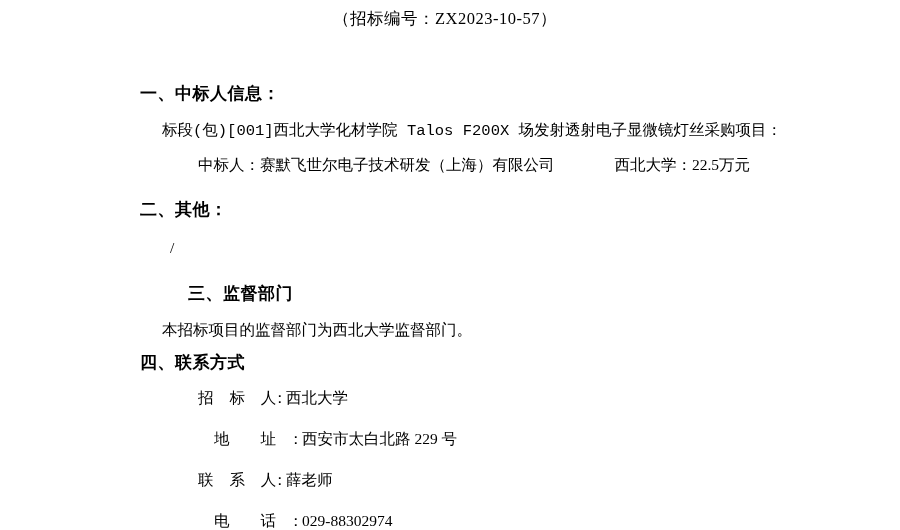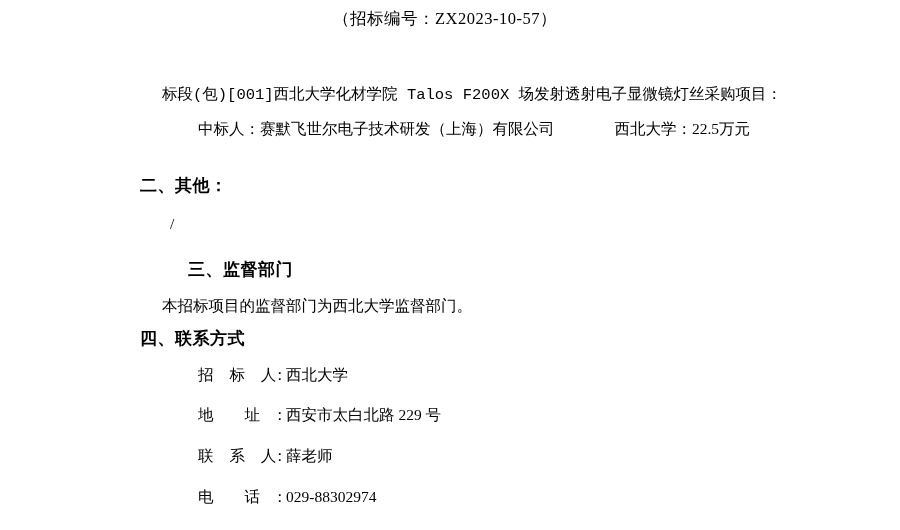--- a/index.html
+++ b/index.html
@@ -29,21 +29,21 @@
     margin-bottom: 52px;
     white-space: nowrap;
   }
   .section-heading {
     font-weight: bold;
     font-size: 17px;
     letter-spacing: 0.5px;
     margin: 0 0 12px 0;
     line-height: 1.4;
   }
-  .sec-2 { margin-top: 32px; }
+  .sec-2 { margin-top: 20px; }
   .sec-3 { margin-top: 20px; margin-left: 48px; }
   .sec-4 { }
 
   .body-line {
     font-size: 15.5px;
     line-height: 1.75;
     margin: 0 0 6px 0;
     white-space: nowrap;
   }
   .indent-1 { padding-left: 22px; font-family: Liberation Mono, monospace; }
@@ -74,35 +74,36 @@
     padding-left: 58px;
     margin-bottom: 16px;
     white-space: nowrap;
   }
   .contact-label {
     display: inline-block;
     width: 74px;
     letter-spacing: 6px;
     font-family: Liberation Serif, serif;
   }
-  .contact-label.tight { letter-spacing: 0px; }
+  .contact-label.tight { letter-spacing: 0px; margin-left: 16px; }
   .contact-colon {
     display: inline-block;
     width: 14px;
   }
   .contact-value { }
   .ascii { font-family: "Liberation Serif", "DejaVu Serif", serif; }
 </style>
 </head>
 <body>
 
 <div class="page">
 
   <div class="bid-number">（招标编号：ZX2023-10-57）</div>
 
+  <div class="section-heading sec-1">一、中标人信息：</div>
 
   <div class="body-line indent-1">标段(包)[001]西北大学化材学院 Talos F200X 场发射透射电子显微镜灯丝采购项目：</div>
 
   <div class="winner-row">
     <span>中标人：</span>
     <span>赛默飞世尔电子技术研发（上海）有限公司</span>
     <span class="gap"></span>
     <span>西北大学：</span>
     <span>22.5万元</span>
   </div>

